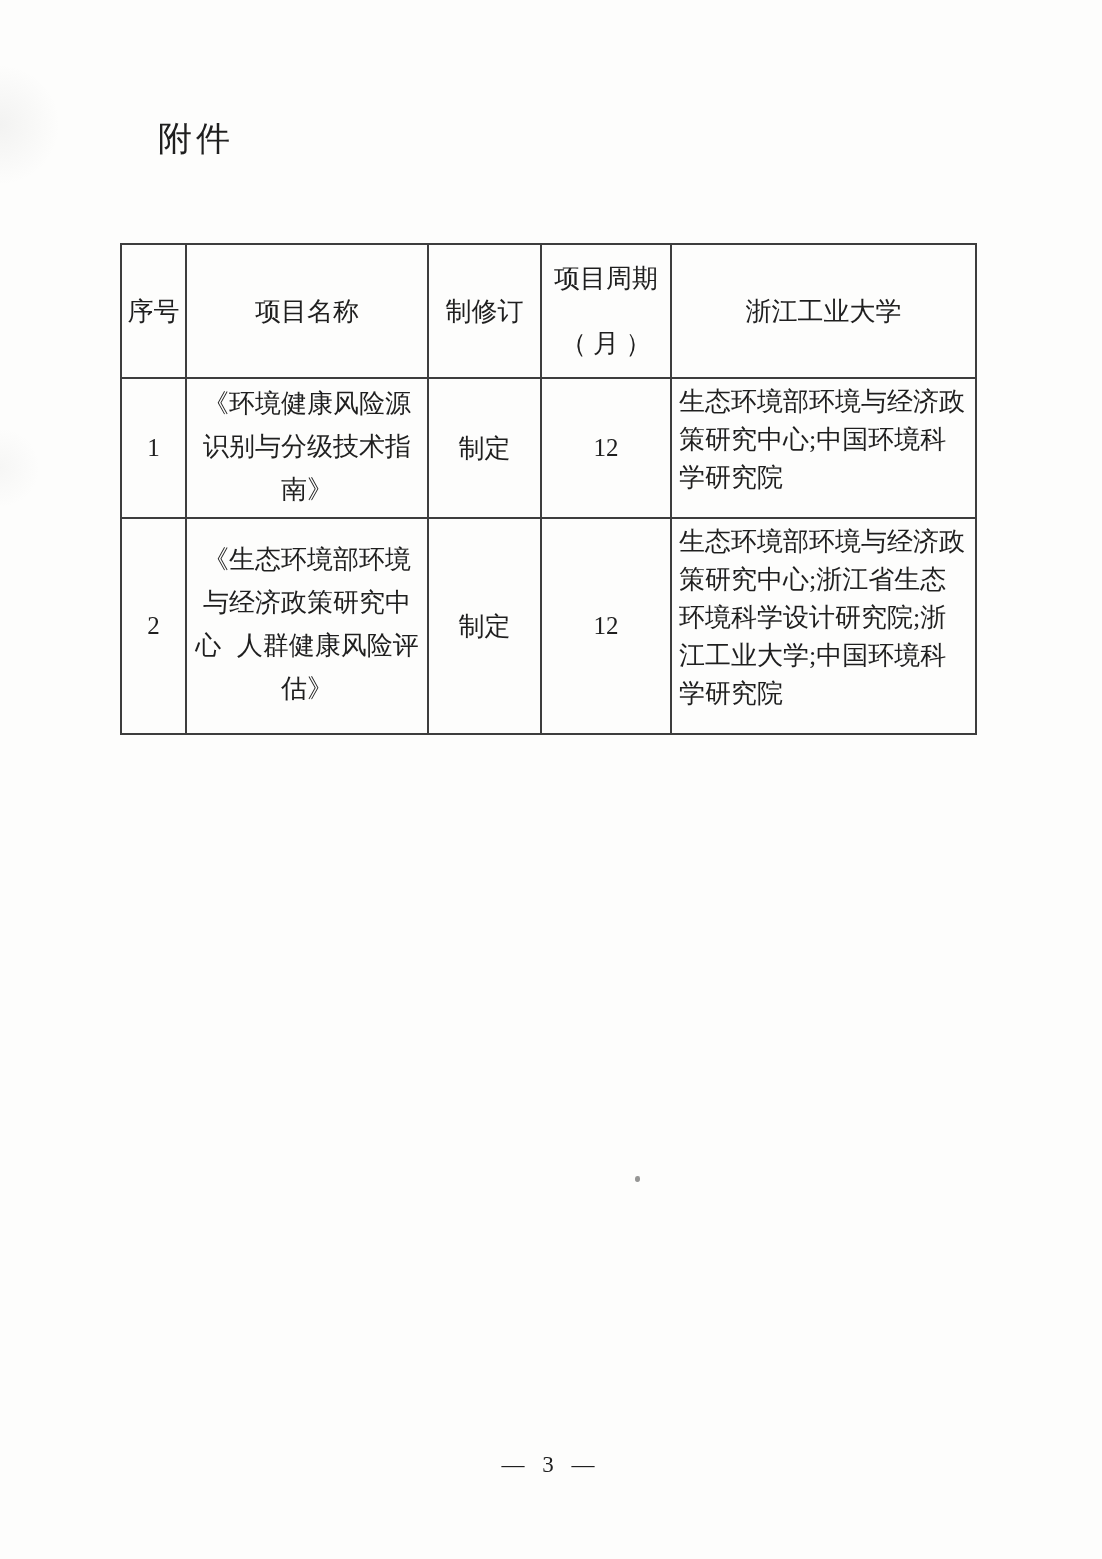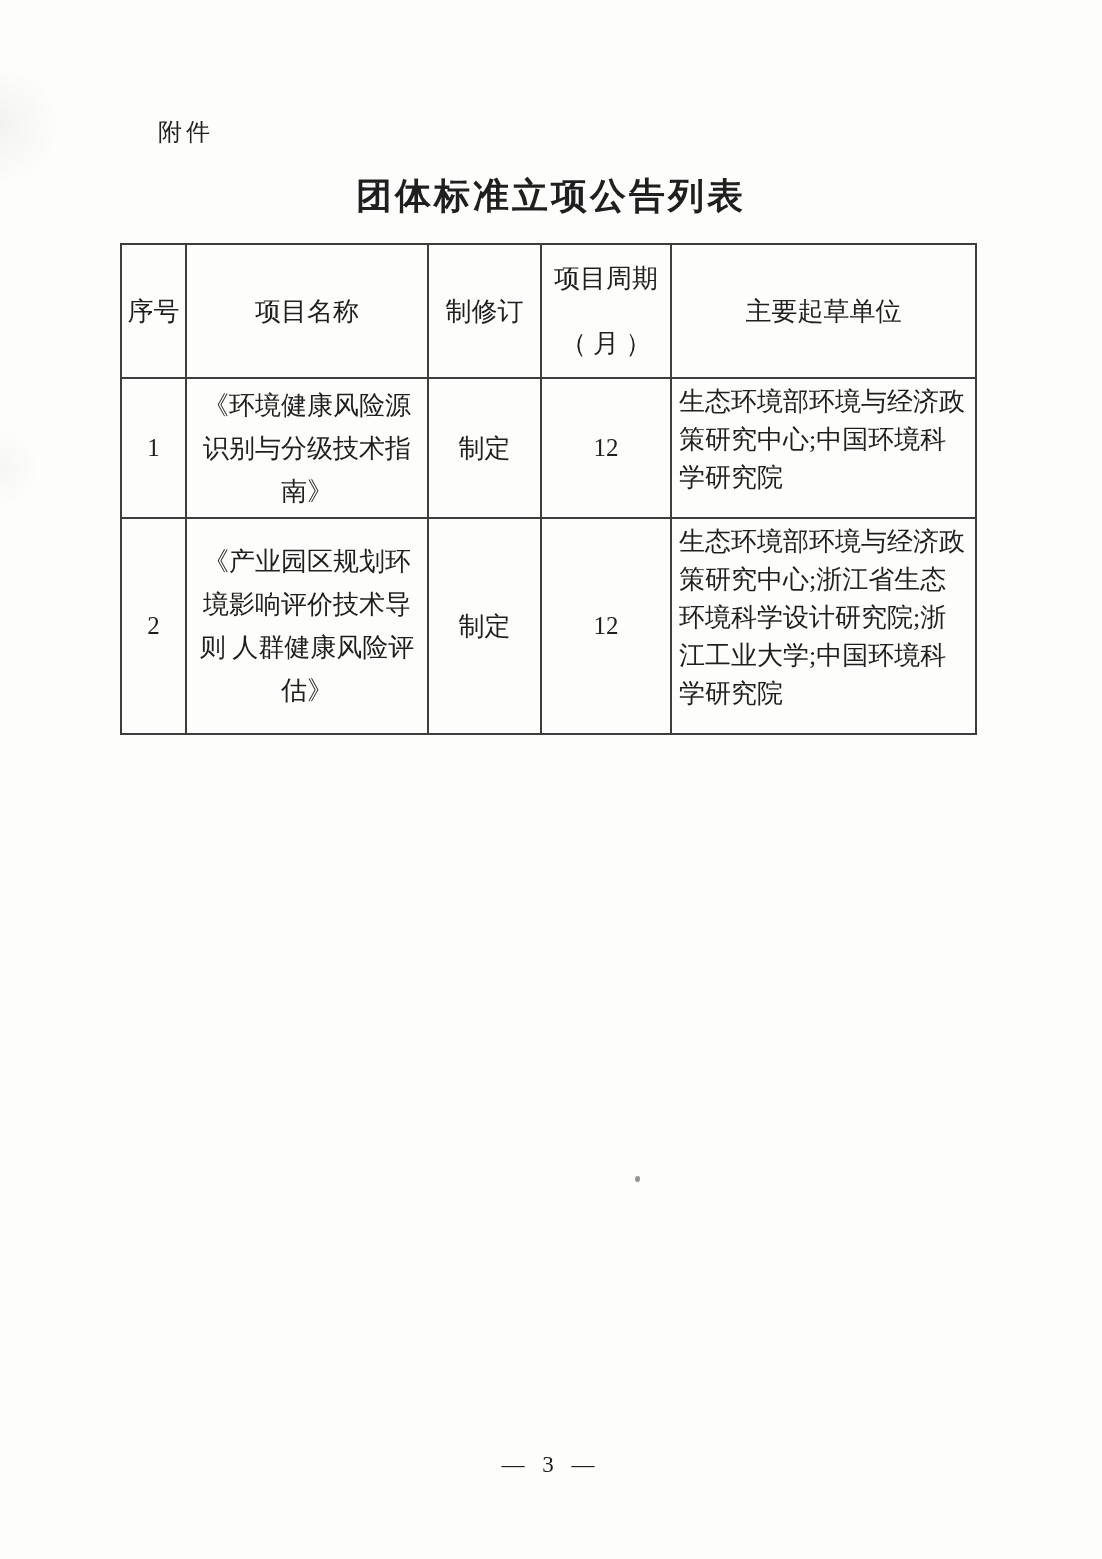--- a/index.html
+++ b/index.html
@@ -20,21 +20,21 @@
     position: absolute; inset: 0;
     background:
       radial-gradient(circle at 0% 8%, rgba(120,120,120,0.08), transparent 60px),
       radial-gradient(circle at 0% 30%, rgba(120,120,120,0.05), transparent 40px);
     pointer-events: none;
   }
   .attachment {
     position: absolute;
     left: 158px;
     top: 116px;
-    font-size: 24px;
+    font-size: 34px;
     letter-spacing: 4px;
   }
   .doc-title {
     position: absolute;
     left: 0;
     top: 172px;
     width: 100%;
     text-align: center;
     font-size: 36px;
     font-weight: bold;
@@ -66,20 +66,21 @@
   .std-table tbody tr.row-2 { height: 195px; }
   .th-period-inner {
     display: flex;
     flex-direction: column;
     justify-content: center;
     gap: 30px;
   }
   td.cell-name {
     line-height: 43px;
     padding: 2px 4px;
+    font-family: Liberation Mono, monospace;
   }
   td.cell-org {
     text-align: left;
     line-height: 38px;
     padding: 4px 5px 20px 7px;
   }
   td.cell-num {
     font-size: 25px;
   }
   .ink-speck {
@@ -102,55 +103,54 @@
     letter-spacing: 6px;
   }
 </style>
 </head>
 <body>
 
 <div class="page">
 
   <div class="attachment">附件</div>
 
-  <div class="doc-title">团体标准立项公告列表</div>
 
   <table class="std-table">
     <colgroup>
       <col class="c-index">
       <col class="c-name">
       <col class="c-type">
       <col class="c-period">
       <col class="c-org">
     </colgroup>
     <thead>
       <tr>
         <th>序号</th>
         <th>项目名称</th>
         <th>制修订</th>
         <th>
           <div class="th-period-inner">
             <span>项目周期</span>
             <span>（ 月 ）</span>
           </div>
         </th>
-        <th>主要起草单位</th>
+        <th>浙江工业大学</th>
       </tr>
     </thead>
     <tbody>
       <tr class="row-1">
         <td class="cell-num">1</td>
         <td class="cell-name">《环境健康风险源识别与分级技术指南》</td>
         <td>制定</td>
         <td class="cell-num">12</td>
         <td class="cell-org">生态环境部环境与经济政策研究中心;中国环境科学研究院</td>
       </tr>
       <tr class="row-2">
         <td class="cell-num">2</td>
-        <td class="cell-name">《产业园区规划环境影响评价技术导则 人群健康风险评估》</td>
+        <td class="cell-name">《生态环境部环境与经济政策研究中心 人群健康风险评估》</td>
         <td>制定</td>
         <td class="cell-num">12</td>
         <td class="cell-org">生态环境部环境与经济政策研究中心;浙江省生态环境科学设计研究院;浙江工业大学;中国环境科学研究院</td>
       </tr>
     </tbody>
   </table>
 
   <div class="ink-speck"></div>
 
   <div class="footer-page">— 3 —</div>

